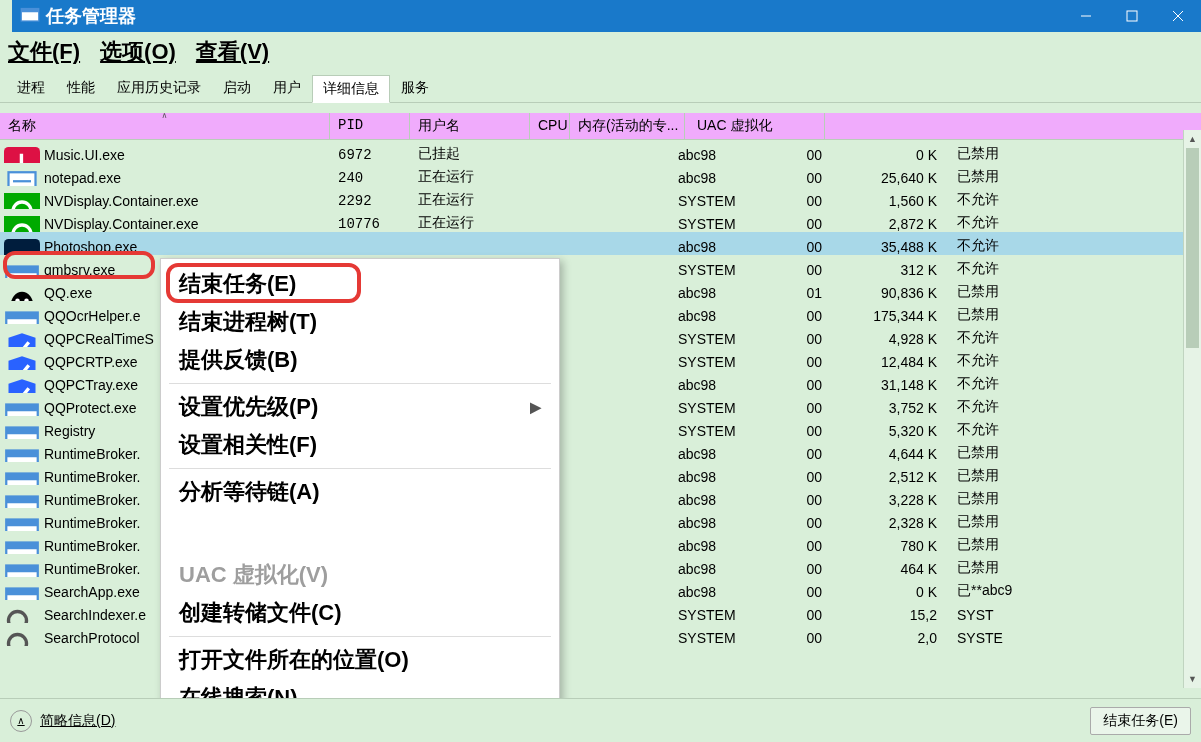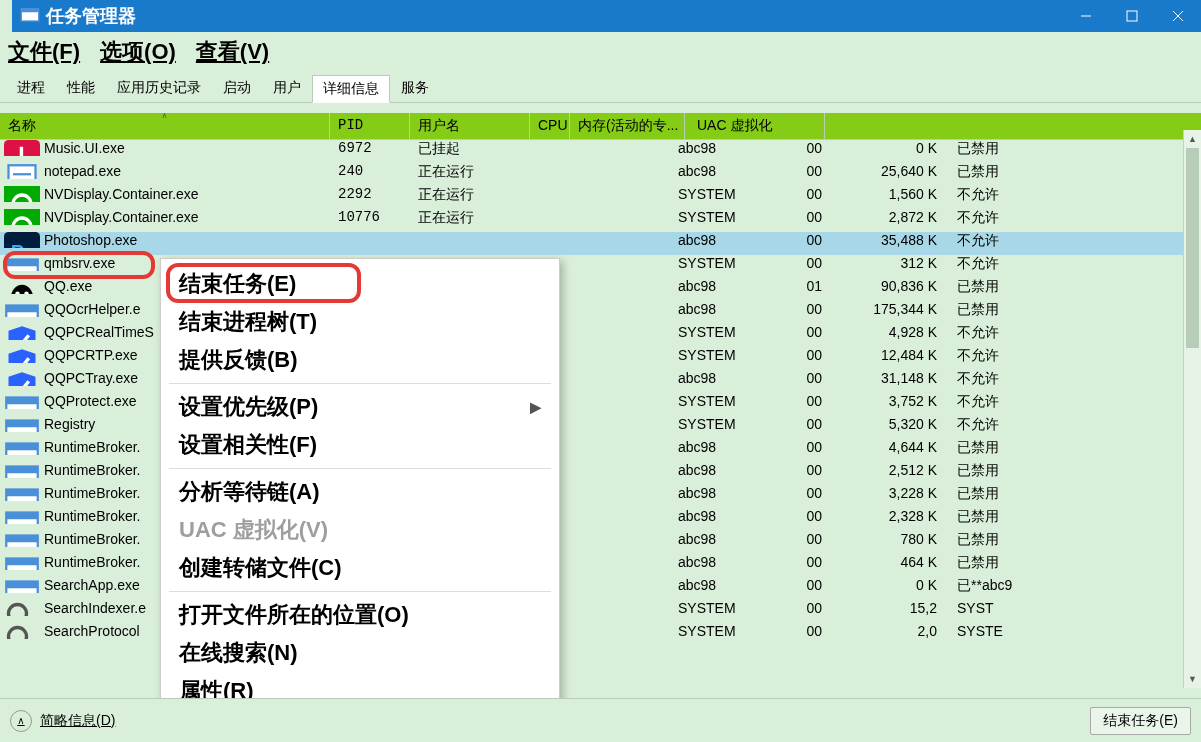--- a/index.html
+++ b/index.html
@@ -12,26 +12,26 @@
 .winbtn { width: 46px; height: 100%; display: flex; align-items: center; justify-content: center; }
 .winbtn svg { stroke: #fff; stroke-width: 1; fill: none; }
 
 .menubar { height: 40px; background: #d9efd9; display: flex; align-items: center; padding: 0 8px; gap: 20px; }
 .menu-item { font-size: 22px; font-weight: bold; text-decoration: underline; cursor: default; }
 
 .tabs { display: flex; border-bottom: 1px solid #b8cdb8; padding: 0 6px; margin-top: 2px; }
 .tab { padding: 4px 10px; font-size: 14px; border: 1px solid transparent; cursor: default; }
 .tab.active { background: #fff; border: 1px solid #b8cdb8; border-bottom-color: #fff; position: relative; top: 1px; }
 
-.headers { display: flex; border-bottom: 1px solid #b8cdb8; margin-top: 10px; font-size: 14px; background: #84cc16; }
+.headers { display: flex; border-bottom: 1px solid #b8cdb8; margin-top: 10px; font-size: 14px; background: #f0abfc; }
 .hcell { padding: 4px 8px; border-right: 1px solid #b8cdb8; overflow: hidden; white-space: nowrap; position: relative; }
 .hcell .sort { position: absolute; left: 50%; top: -2px; transform: translateX(-50%); font-size: 8px; color: #555; }
 
 .rows { }
-.row { display: flex; font-size: 14px; height: 23px; align-items: flex-start; }
+.row { display: flex; font-size: 14px; height: 23px; align-items: flex-end; }
 .row.selected { background: #a8d8e8; }
 .cell { padding: 0 8px; overflow: hidden; white-space: nowrap; text-overflow: ellipsis; }
 .cell.icon-cell { display: flex; align-items: center; gap: 4px; padding-left: 4px; }
 .picon { width: 36px; height: 16px; flex-shrink: 0; display: inline-block; }
 .num { text-align: right; }
 
 .c-name { width: 330px; }
 .c-pid  { width: 80px; font-family: Liberation Mono, monospace; }
 .c-stat { width: 260px; }
 .c-user { width: 120px; }
@@ -42,21 +42,21 @@
 .scrollbar { position: absolute; right: 0; top: 130px; width: 18px; height: 558px; background: #e6f3e6; border-left: 1px solid #c0d4c0; }
 .scroll-btn { height: 18px; display: flex; align-items: center; justify-content: center; font-size: 9px; color: #555; }
 .scroll-thumb { position: absolute; top: 18px; left: 2px; right: 2px; height: 200px; background: #b8cdb8; }
 
 .highlight-box { position: absolute; border: 4px solid #e53935; border-radius: 12px; pointer-events: none; }
 .highlight-1 { left: 3px; top: 251px; width: 152px; height: 28px; }
 .highlight-2 { left: 166px; top: 263px; width: 195px; height: 40px; }
 
 .context-menu { position: absolute; left: 160px; top: 258px; width: 400px; background: #fff; border: 1px solid #ccc; box-shadow: 3px 3px 8px rgba(0,0,0,0.25); padding: 6px 0; }
 .cm-item { padding: 4px 18px; font-size: 22px; font-weight: bold; display: flex; align-items: center; justify-content: space-between; cursor: default; }
-.cm-item.disabled { color: #9e9e9e; }
+.cm-item.disabled { color: #9e9e9e; margin-top: 45px; }
 .cm-sep { height: 1px; background: #ddd; margin: 4px 8px; }
 .cm-sub { font-size: 14px; color: #555; }
 
 .footer { position: absolute; left: 0; right: 0; bottom: 0; height: 44px; border-top: 1px solid #b8cdb8; display: flex; align-items: center; justify-content: space-between; padding: 0 10px; background: #d9efd9; }
 .brief { display: flex; align-items: center; gap: 8px; font-size: 14px; text-decoration: underline; }
 .brief-icon { width: 22px; height: 22px; border: 1px solid #999; border-radius: 50%; display: flex; align-items: center; justify-content: center; font-size: 10px; }
 .end-btn { padding: 4px 12px; font-size: 14px; border: 1px solid #aaa; background: #eaf5ea; border-radius: 2px; }
 </style>
 </head>
 <body>

